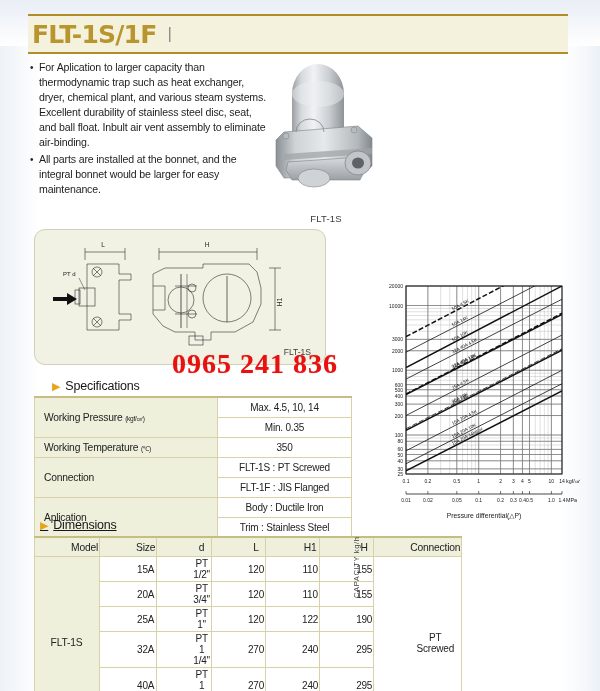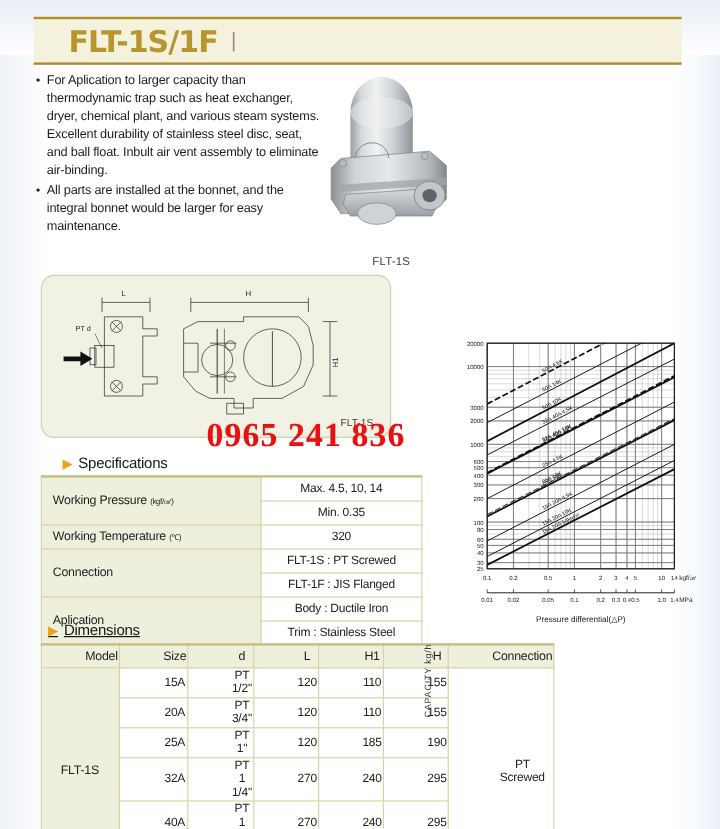--- a/index.html
+++ b/index.html
@@ -12,21 +12,21 @@
   
   .edge-wash{position:absolute;left:0;top:0;width:600px;height:691px;
     background:linear-gradient(90deg,#eef2f7 0px,#f7f9fb 22px,#ffffff 40px,#ffffff 560px,#f5f8fb 585px,#eaf0f6 600px);
     pointer-events:none;}
   .topwash{position:absolute;left:0;top:0;width:600px;height:46px;
     background:linear-gradient(180deg,#e9eef5 0%,#f6f8fb 60%,#ffffff 100%);}
 
   
   .header{position:absolute;left:28px;top:14px;width:540px;height:40px;
     background:#f4f2dc;border-top:2px solid #b08d2b;border-bottom:2px solid #b08d2b;
-    display:flex;align-items:center;padding-left:29px;box-sizing:border-box;}
+    display:flex;align-items:center;padding-left:4px;box-sizing:border-box;}
   .h-title{font-size:25px;font-weight:bold;color:#b8952f;letter-spacing:-0.8px;
     font-family:"DejaVu Sans", sans-serif;}
   .h-div{color:#8c8c8c;font-size:17px;margin:0 9px 0 11px;font-weight:300;}
   .h-sub{font-size:14.5px;color:#2b2b2b;letter-spacing:-0.3px;}
 
   
   .desc{position:absolute;left:30px;top:60px;width:236px;}
   .bullet{position:relative;padding-left:9px;font-size:10.6px;line-height:15.0px;
     color:#1d1d1d;letter-spacing:-0.15px;margin-bottom:2px;}
   .bullet:before{content:"•";position:absolute;left:0;top:-0.5px;font-size:10px;}
@@ -188,21 +188,21 @@
     <td>Max. 4.5, 10, 14</td>
   </tr>
   <tr>
     <td>Min. 0.35</td>
   </tr>
   <tr>
     <td class="lbl">
       <span>Working Temperature</span>
       <span class="unit">(℃)</span>
     </td>
-    <td>320</td>
+    <td>350</td>
   </tr>
   <tr>
     <td class="lbl" rowspan="2">
       <span>Connection</span>
     </td>
     <td>FLT-1S : PT Screwed</td>
   </tr>
   <tr>
     <td>FLT-1F : JIS Flanged</td>
   </tr>
@@ -246,21 +246,21 @@
     <td>20A</td>
     <td>PT 3/4"</td>
     <td>120</td>
     <td>110</td>
     <td>155</td>
   </tr>
   <tr>
     <td>25A</td>
     <td>PT 1"</td>
     <td>120</td>
-    <td>185</td>
+    <td>122</td>
     <td>190</td>
   </tr>
   <tr>
     <td>32A</td>
     <td>PT 1 1/4"</td>
     <td>270</td>
     <td>240</td>
     <td>295</td>
   </tr>
   <tr>

